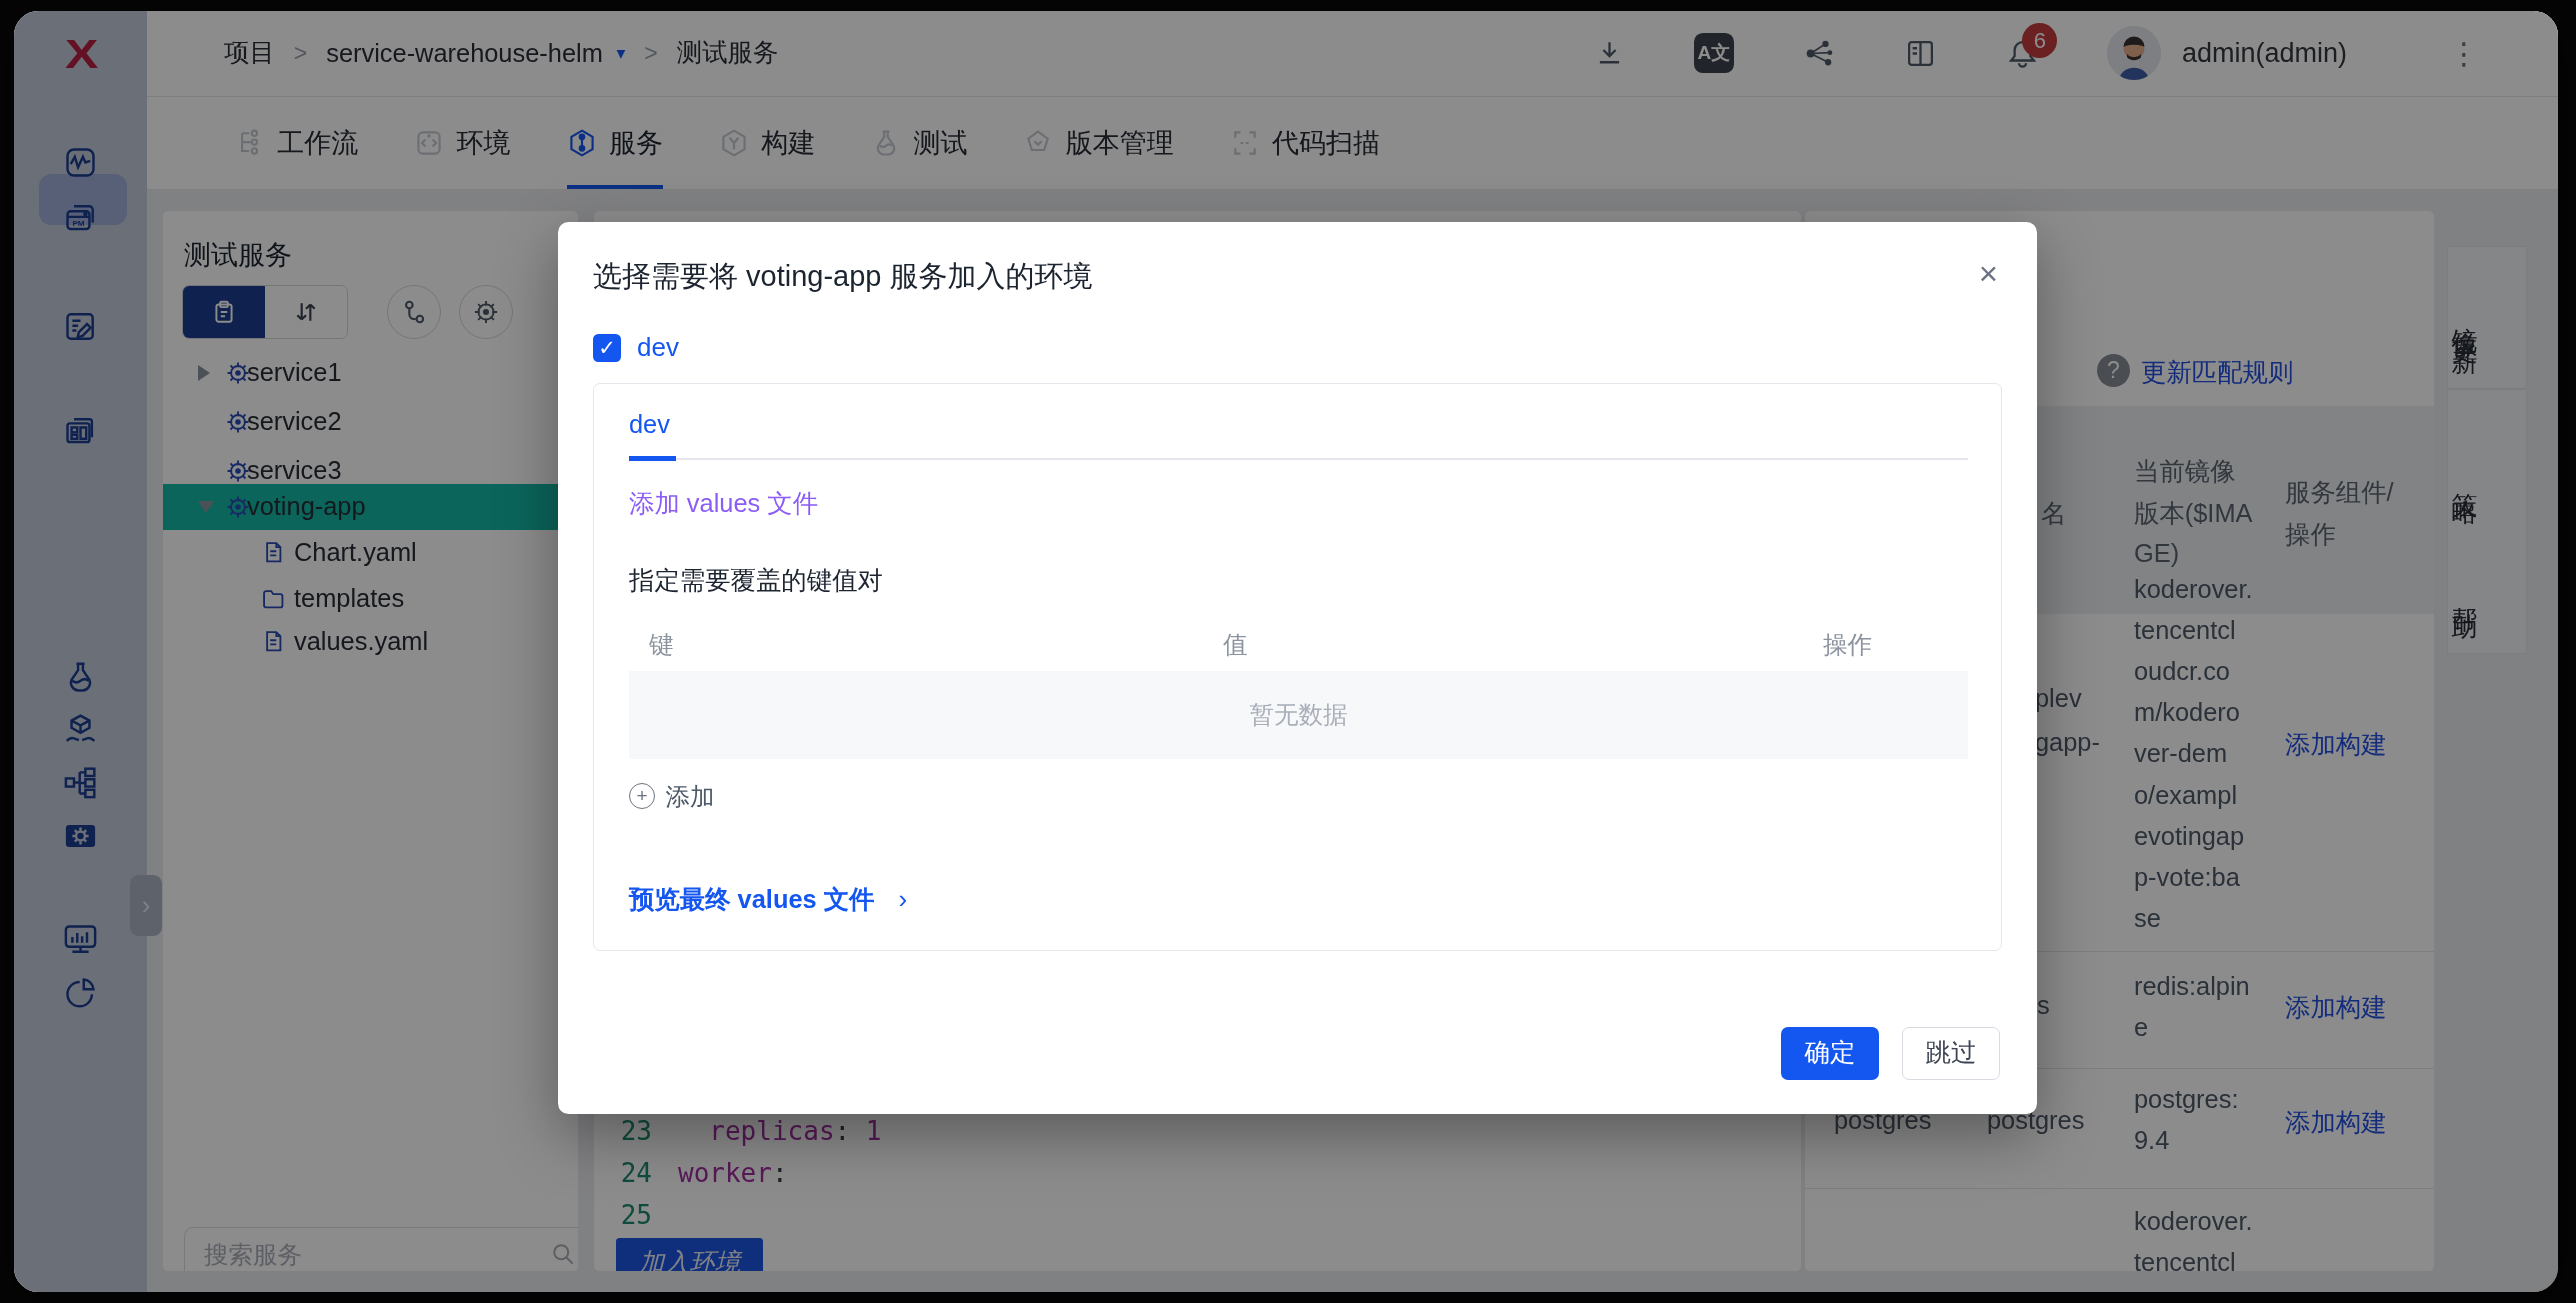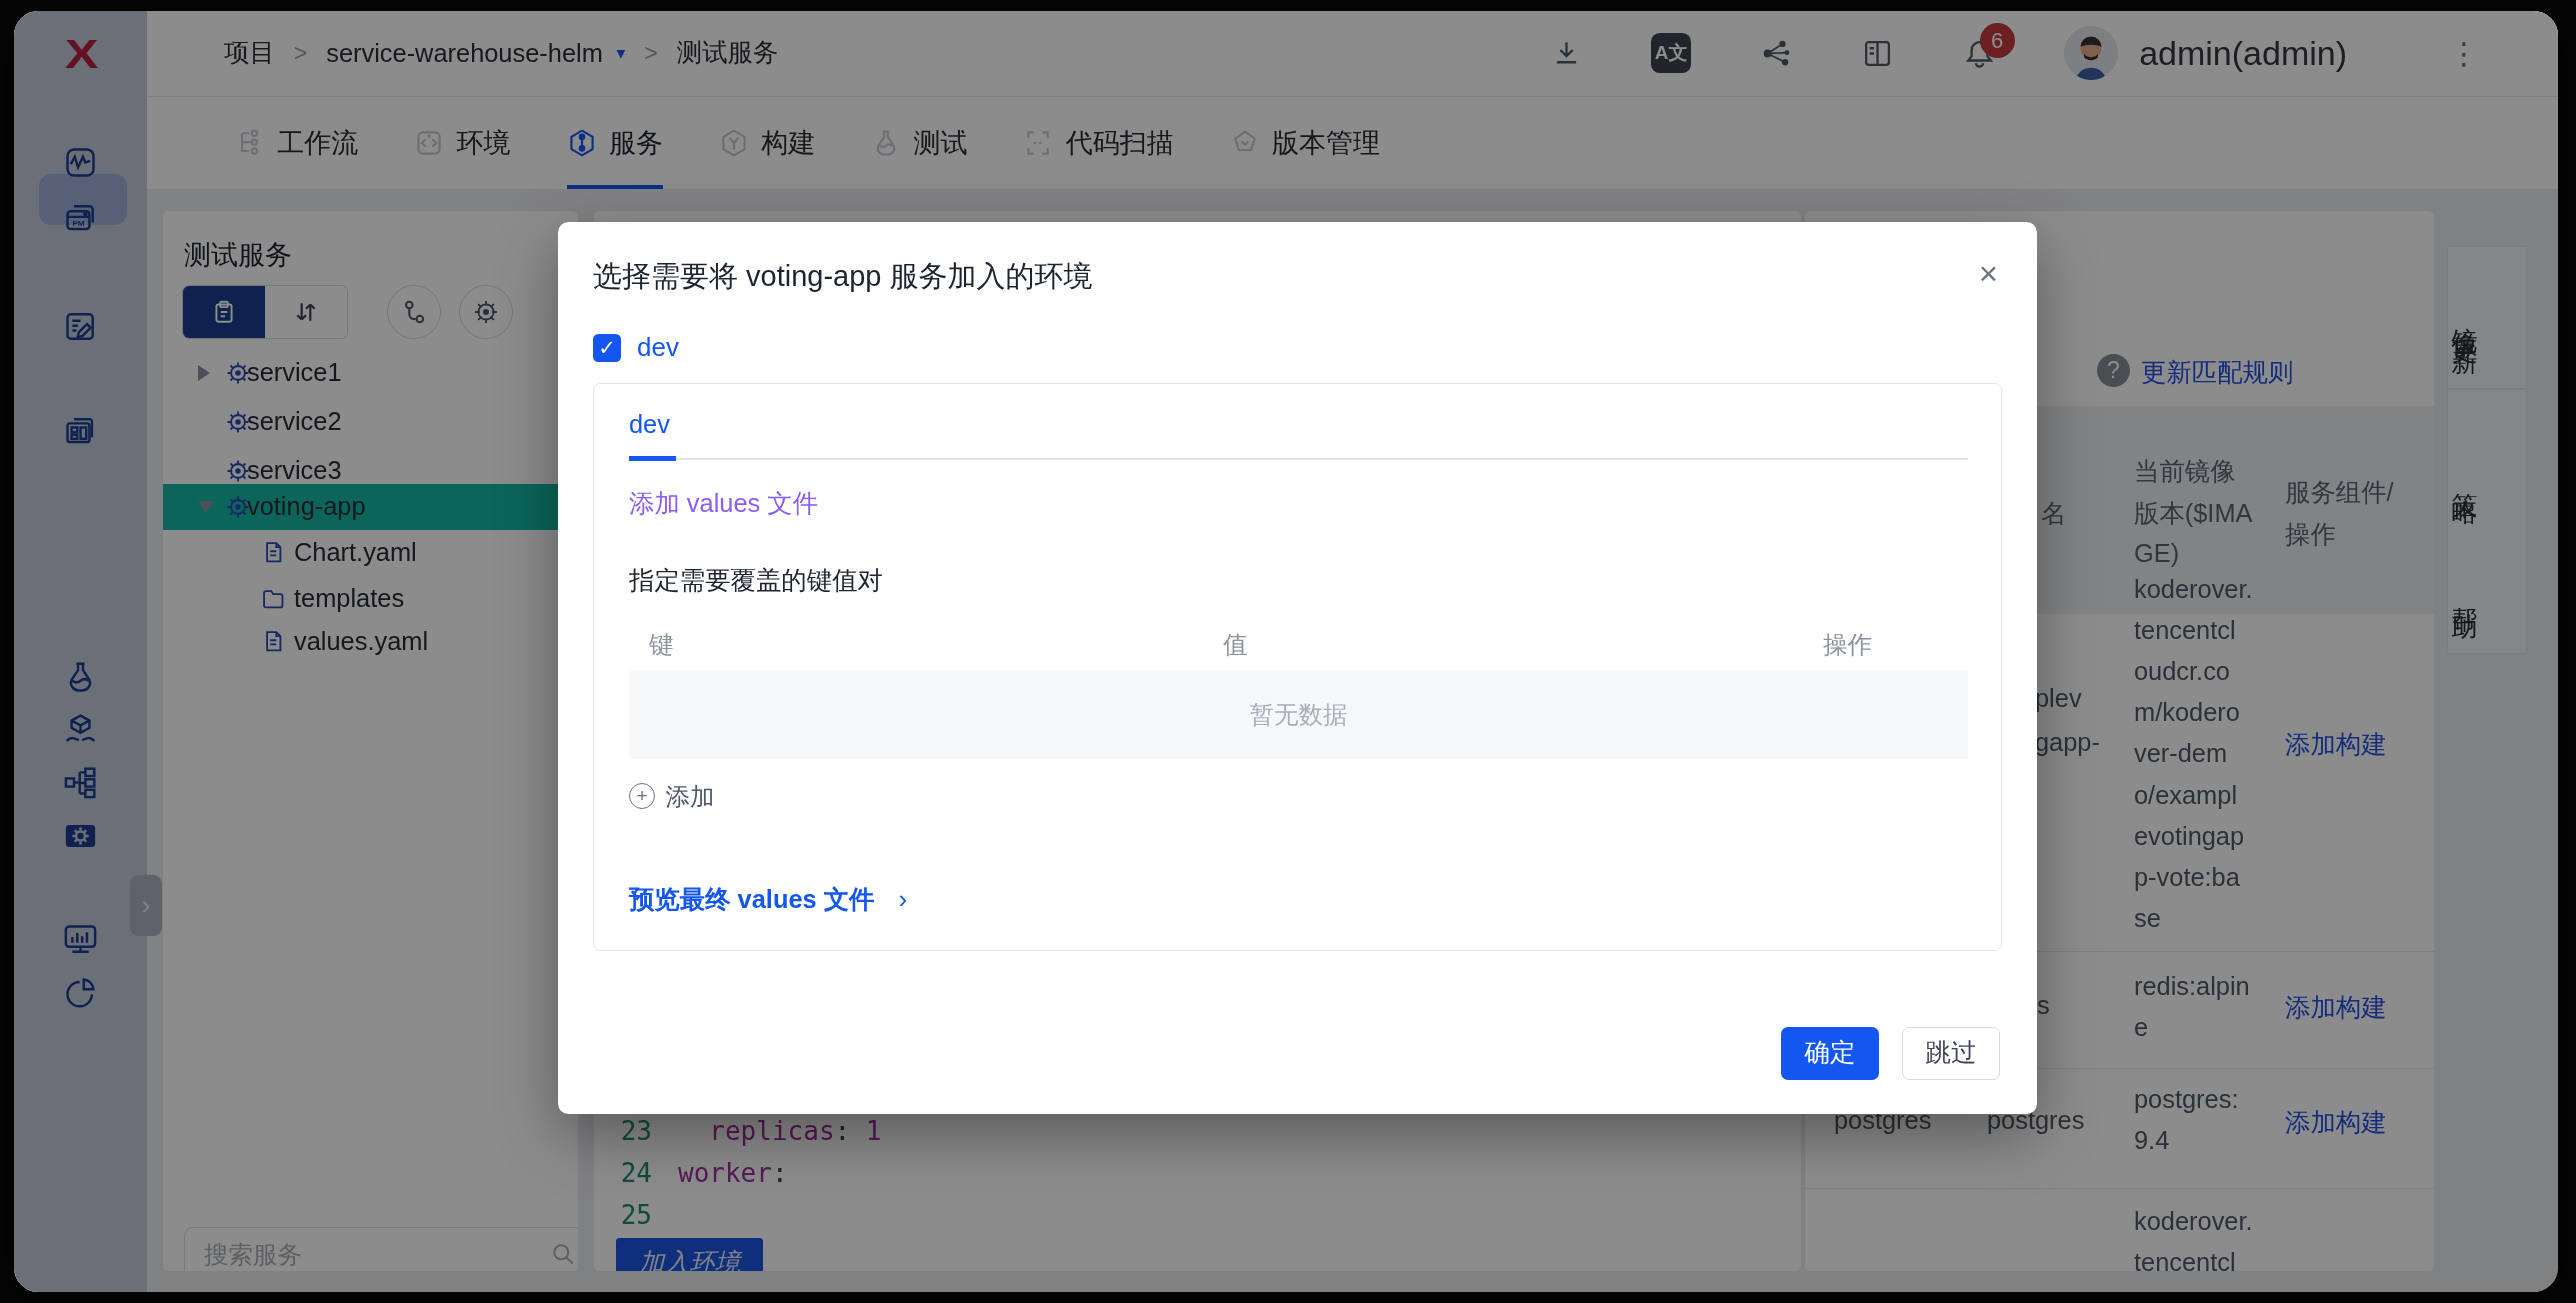--- a/index.html
+++ b/index.html
@@ -26,21 +26,21 @@
   .bc .sep { color:#98a0ab; font-size:23px; }
   .bc .caret { color:#1456f0; font-size:17.5px; margin-left:-5.3px; }
   .tb-actions { margin-left:auto; display:flex; align-items:center; gap:67px; color:#4e5969; }
   .tb-ic { width:35px; height:35px; position:relative; }
   .tb-ic svg { width:35px; height:35px; display:block; }
   .badge { position:absolute; top:-12.3px; right:-17.5px; min-width:35px; height:35px; border-radius:17.5px;
            background:#c43b3f; color:#fff; font-size:22px; display:flex; align-items:center; justify-content:center; padding:0 7px;}
   .translate { width:40px; height:40px; border-radius:8.8px; background:#3d434d; color:#fff; font-size:19px;
                font-weight:bold; display:flex; align-items:center; justify-content:center; }
   .avatar { width:54px; height:54px; border-radius:50%; background:#e4e7ee; overflow:hidden; position:relative; margin-right:-46px;}
-  .user { font-size:34px; color:#33383f; }
+  .user { font-size:27px; color:#33383f; }
   .kebab { font-size:30px; color:#6b7280; letter-spacing:0; margin-left:35px;}
 
   .tabstrip { position:absolute; left:0; top:86px; right:0; height:93px; background:#fff; border-bottom:0.9px solid #e6e7ea;
               display:flex; align-items:center; gap:56px; padding:0 0 0 88px; }
   .ntab { display:flex; align-items:center; gap:12.3px; height:93px; font-size:27px; color:#272c35; position:relative; }
   .ntab .ni { width:30px; height:30px; color:#c3c8d1; } .ntab .ni svg{width:30px;height:30px;display:block;}
   .ntab.active { color:#1c2430; }
   .ntab.active .ni { color:#1456f0; }
   .ntab.active::after { content:""; position:absolute; left:0; right:0; bottom:0; height:4.4px; background:#1456f0; }
 
@@ -313,34 +313,34 @@
               <svg viewBox="0 0 34 34" fill="none" stroke="currentColor" stroke-width="2.4">
                 <path d="M13 4 h8 M15 4 v6 L9 19 a7 7 0 0 0 6 11 h4 a7 7 0 0 0 6 -11 L19 10 V4"></path>
                 <path d="M10 20 q4 3 7 0 t7 0"></path>
               </svg>
             </span>
         <span>测试</span>
           </div>
       <div class="ntab">
         <span class="ni">
               <svg viewBox="0 0 34 34" fill="none" stroke="currentColor" stroke-width="2.4">
+                <path d="M17 4 l11 8 -4 13 H10 L6 12 z"></path>
+                <path d="M13 15 l4 4 4 -4"></path>
+              </svg>
+            </span>
+        <span>版本管理</span>
+          </div>
+      <div class="ntab">
+        <span class="ni">
+              <svg viewBox="0 0 34 34" fill="none" stroke="currentColor" stroke-width="2.4">
                 <path d="M12 5 H6 v6 M22 5 h6 v6 M6 23 v6 h6 M28 23 v6 h-6"></path>
                 <path d="M12 17 h10" stroke-dasharray="3 3"></path>
               </svg>
             </span>
         <span>代码扫描</span>
-          </div>
-      <div class="ntab">
-        <span class="ni">
-              <svg viewBox="0 0 34 34" fill="none" stroke="currentColor" stroke-width="2.4">
-                <path d="M17 4 l11 8 -4 13 H10 L6 12 z"></path>
-                <path d="M13 15 l4 4 4 -4"></path>
-              </svg>
-            </span>
-        <span>版本管理</span>
           </div>
     </div>
 
     <div class="panel p-tree">
       <div class="pt-title">测试服务</div>
       <div class="toggle">
         <div class="tg-l">
               <svg viewBox="0 0 24 24" fill="none" stroke="currentColor" stroke-width="1.8">
                 <rect x="5" y="5" width="14" height="16" rx="2"></rect>
                 <rect x="8.5" y="2.5" width="7" height="5" rx="1"></rect>

